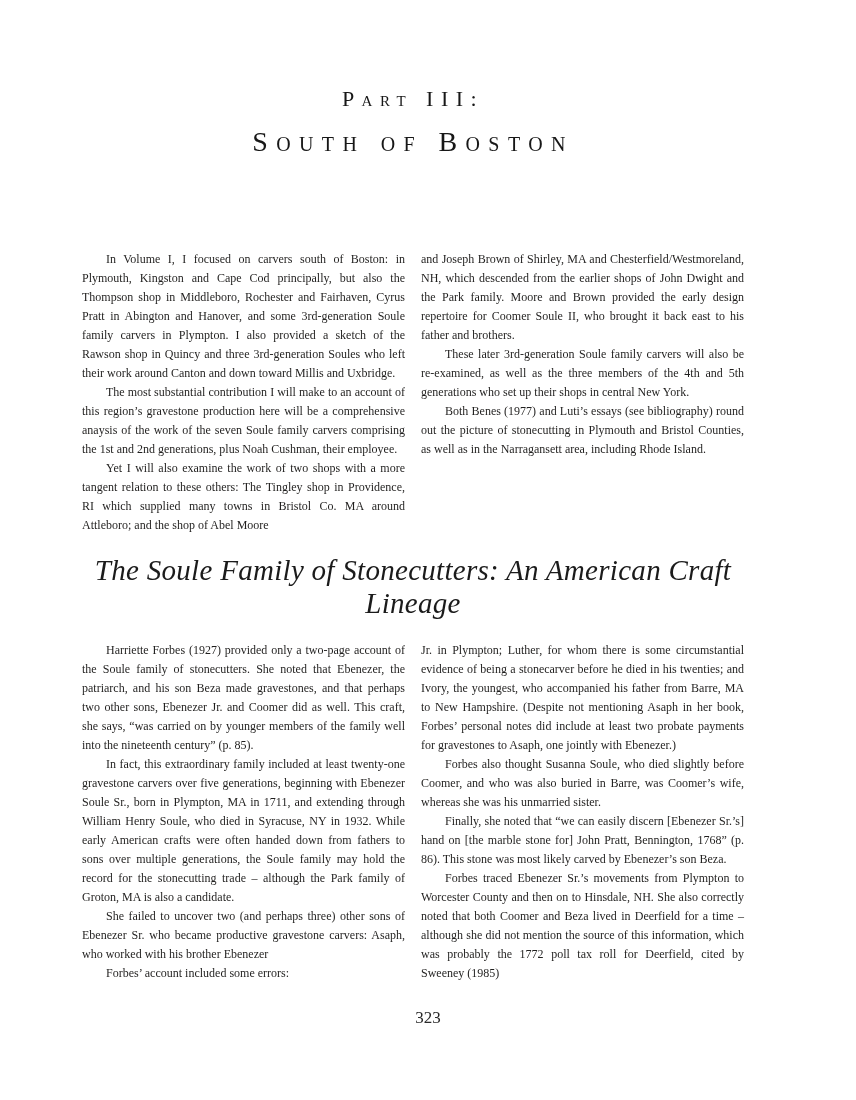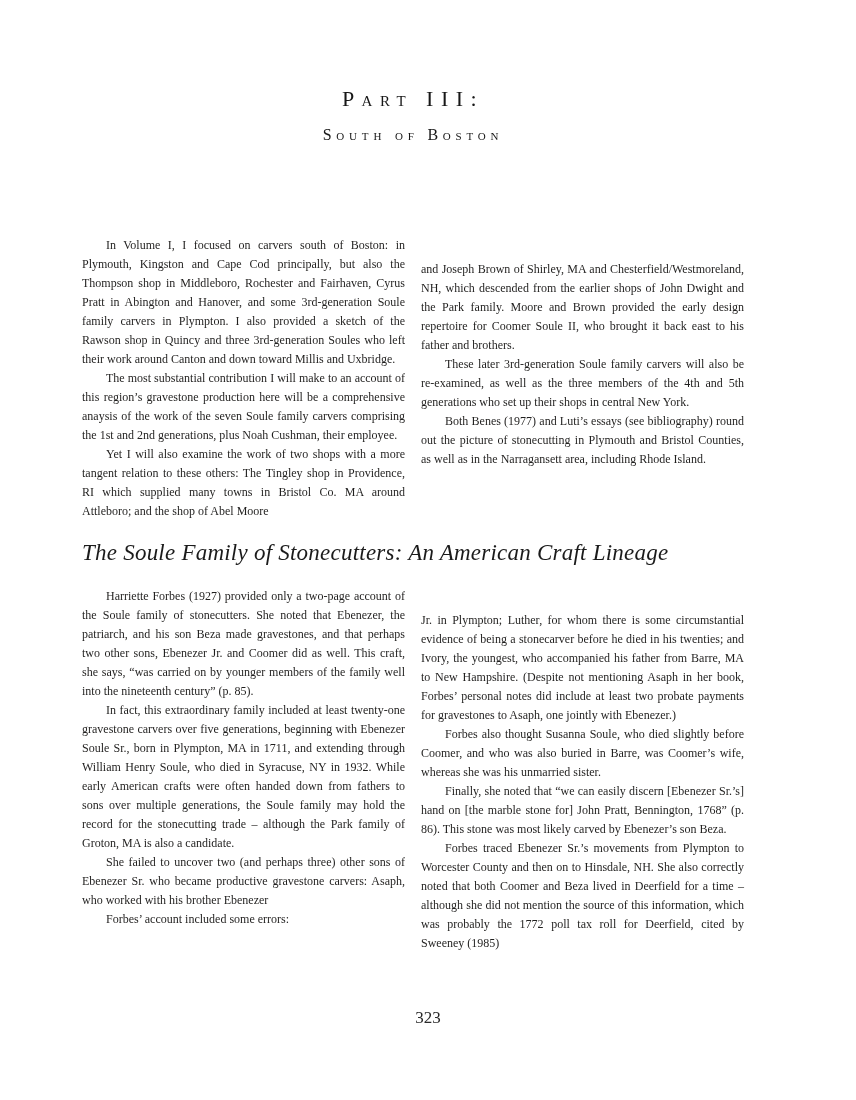--- a/index.html
+++ b/index.html
@@ -27,21 +27,21 @@
     font-variant: small-caps;
     font-weight: normal;
     font-size: 22px;
     letter-spacing: 0.34em;
     margin: 0 0 14px 0;
     color: #171717;
   }
   .part-subtitle {
     font-variant: small-caps;
     font-weight: normal;
-    font-size: 16px;
+    font-size: 28px;
     letter-spacing: 0.30em;
     margin: 0;
     color: #171717;
   }
   .columns {
     display: flex;
     gap: 16px;
   }
   .col {
     flex: 1 1 0;
@@ -50,27 +50,26 @@
   .col p {
     margin: 0;
     font-size: 12px;
     line-height: 19px;
     text-align: justify;
     text-indent: 24px;
     color: #201f1e;
   }
   .col p.continuation {
     text-indent: 0;
-    margin-top: 24px;
   }
   .section-heading {
     font-style: italic;
     font-weight: normal;
-    font-size: 23px;
-    text-align: left;
+    font-size: 29px;
+    text-align: center;
     margin: 19px 0 21px 0;
     color: #1b1b1b;
     letter-spacing: 0.01em;
   }
   .page-number {
     position: absolute;
     left: 0;
     right: 0;
     top: 1008px;
     text-align: center;

